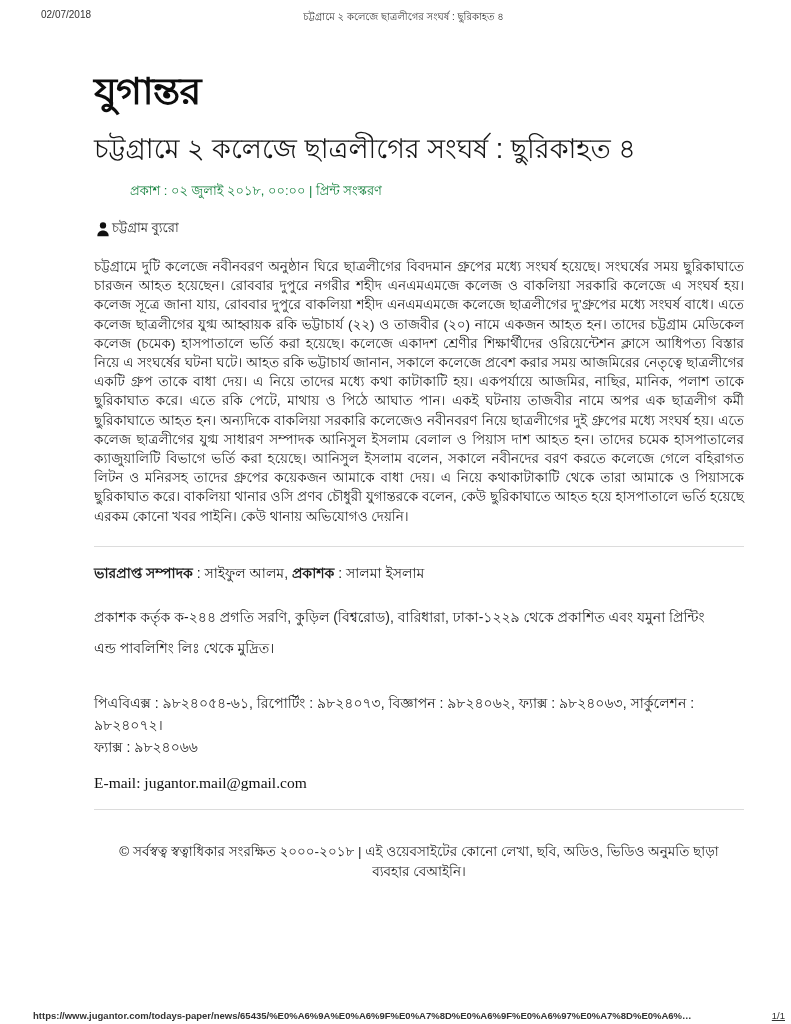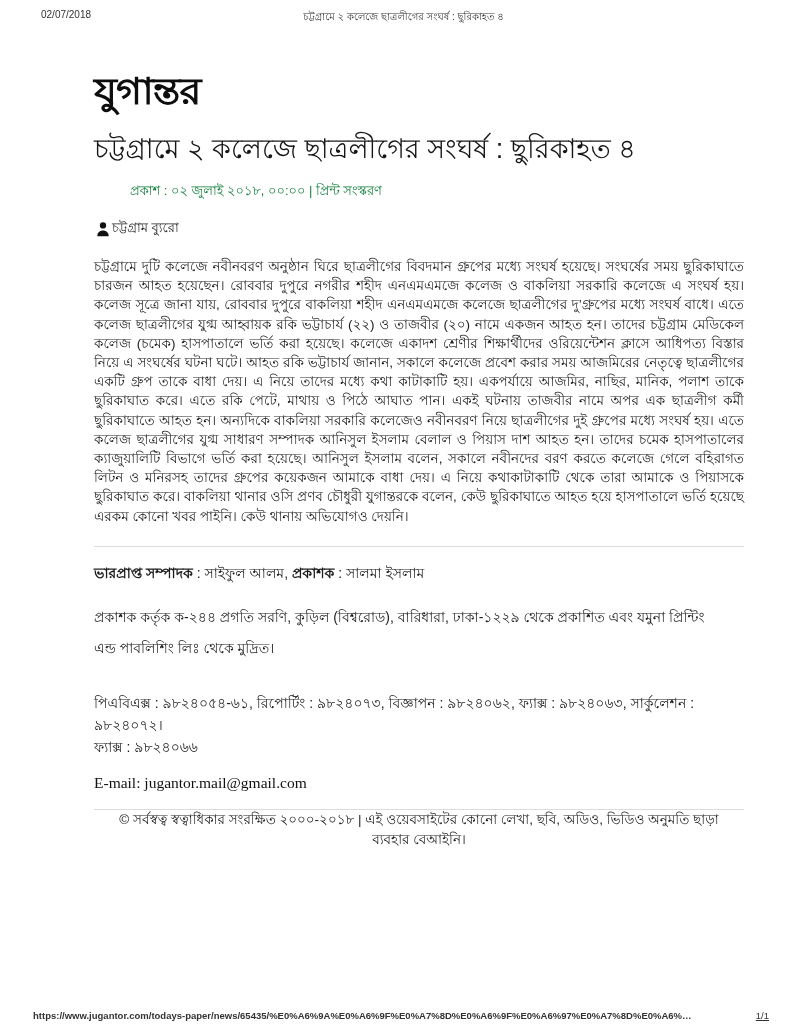--- a/index.html
+++ b/index.html
@@ -20,21 +20,21 @@
   }
   .print-header .hdr-date { position:absolute; left:33px; top:0; }
   .print-header .hdr-title { display:block; text-align:center; width:100%; }
 
   
   .print-footer {
     position:absolute; bottom:14px; left:0; width:100%;
     font-size:9.5px; color:#333;
   }
   .print-footer .ftr-url { position:absolute; left:33px; top:0; max-width:690px; white-space:nowrap; overflow:hidden;font-weight:bold; }
-  .print-footer .ftr-page { position:absolute; right:22px; top:0;text-decoration:underline; }
+  .print-footer .ftr-page { position:absolute; right:6px; top:0;text-decoration:underline; }
 
   
   .content {
     position:absolute; top:72px; left:94px; width:650px;
   }
   .logo {
     font-size:40px; line-height:42px; font-weight:700;
     color:#0d0d0d; letter-spacing:-1px;
     transform:scaleY(0.92);
     transform-origin:left top;
@@ -78,21 +78,21 @@
   .phones-block {
     margin-top:28px;
     font-size:14px; line-height:22px; color:#1d1d1d;
   }
   .email-line {
     margin-top:16px;
     font-family:"Liberation Serif", serif;
     font-size:15.5px; color:#111;
   }
   .copyright {
-    margin-top:0;
+    margin-top:32px;
     font-size:13.5px; line-height:20px;
     text-align:center; color:#1d1d1d;
     padding:0 14px;
   }
 </style>
 </head>
 <body>
 
 <div class="page">
 

